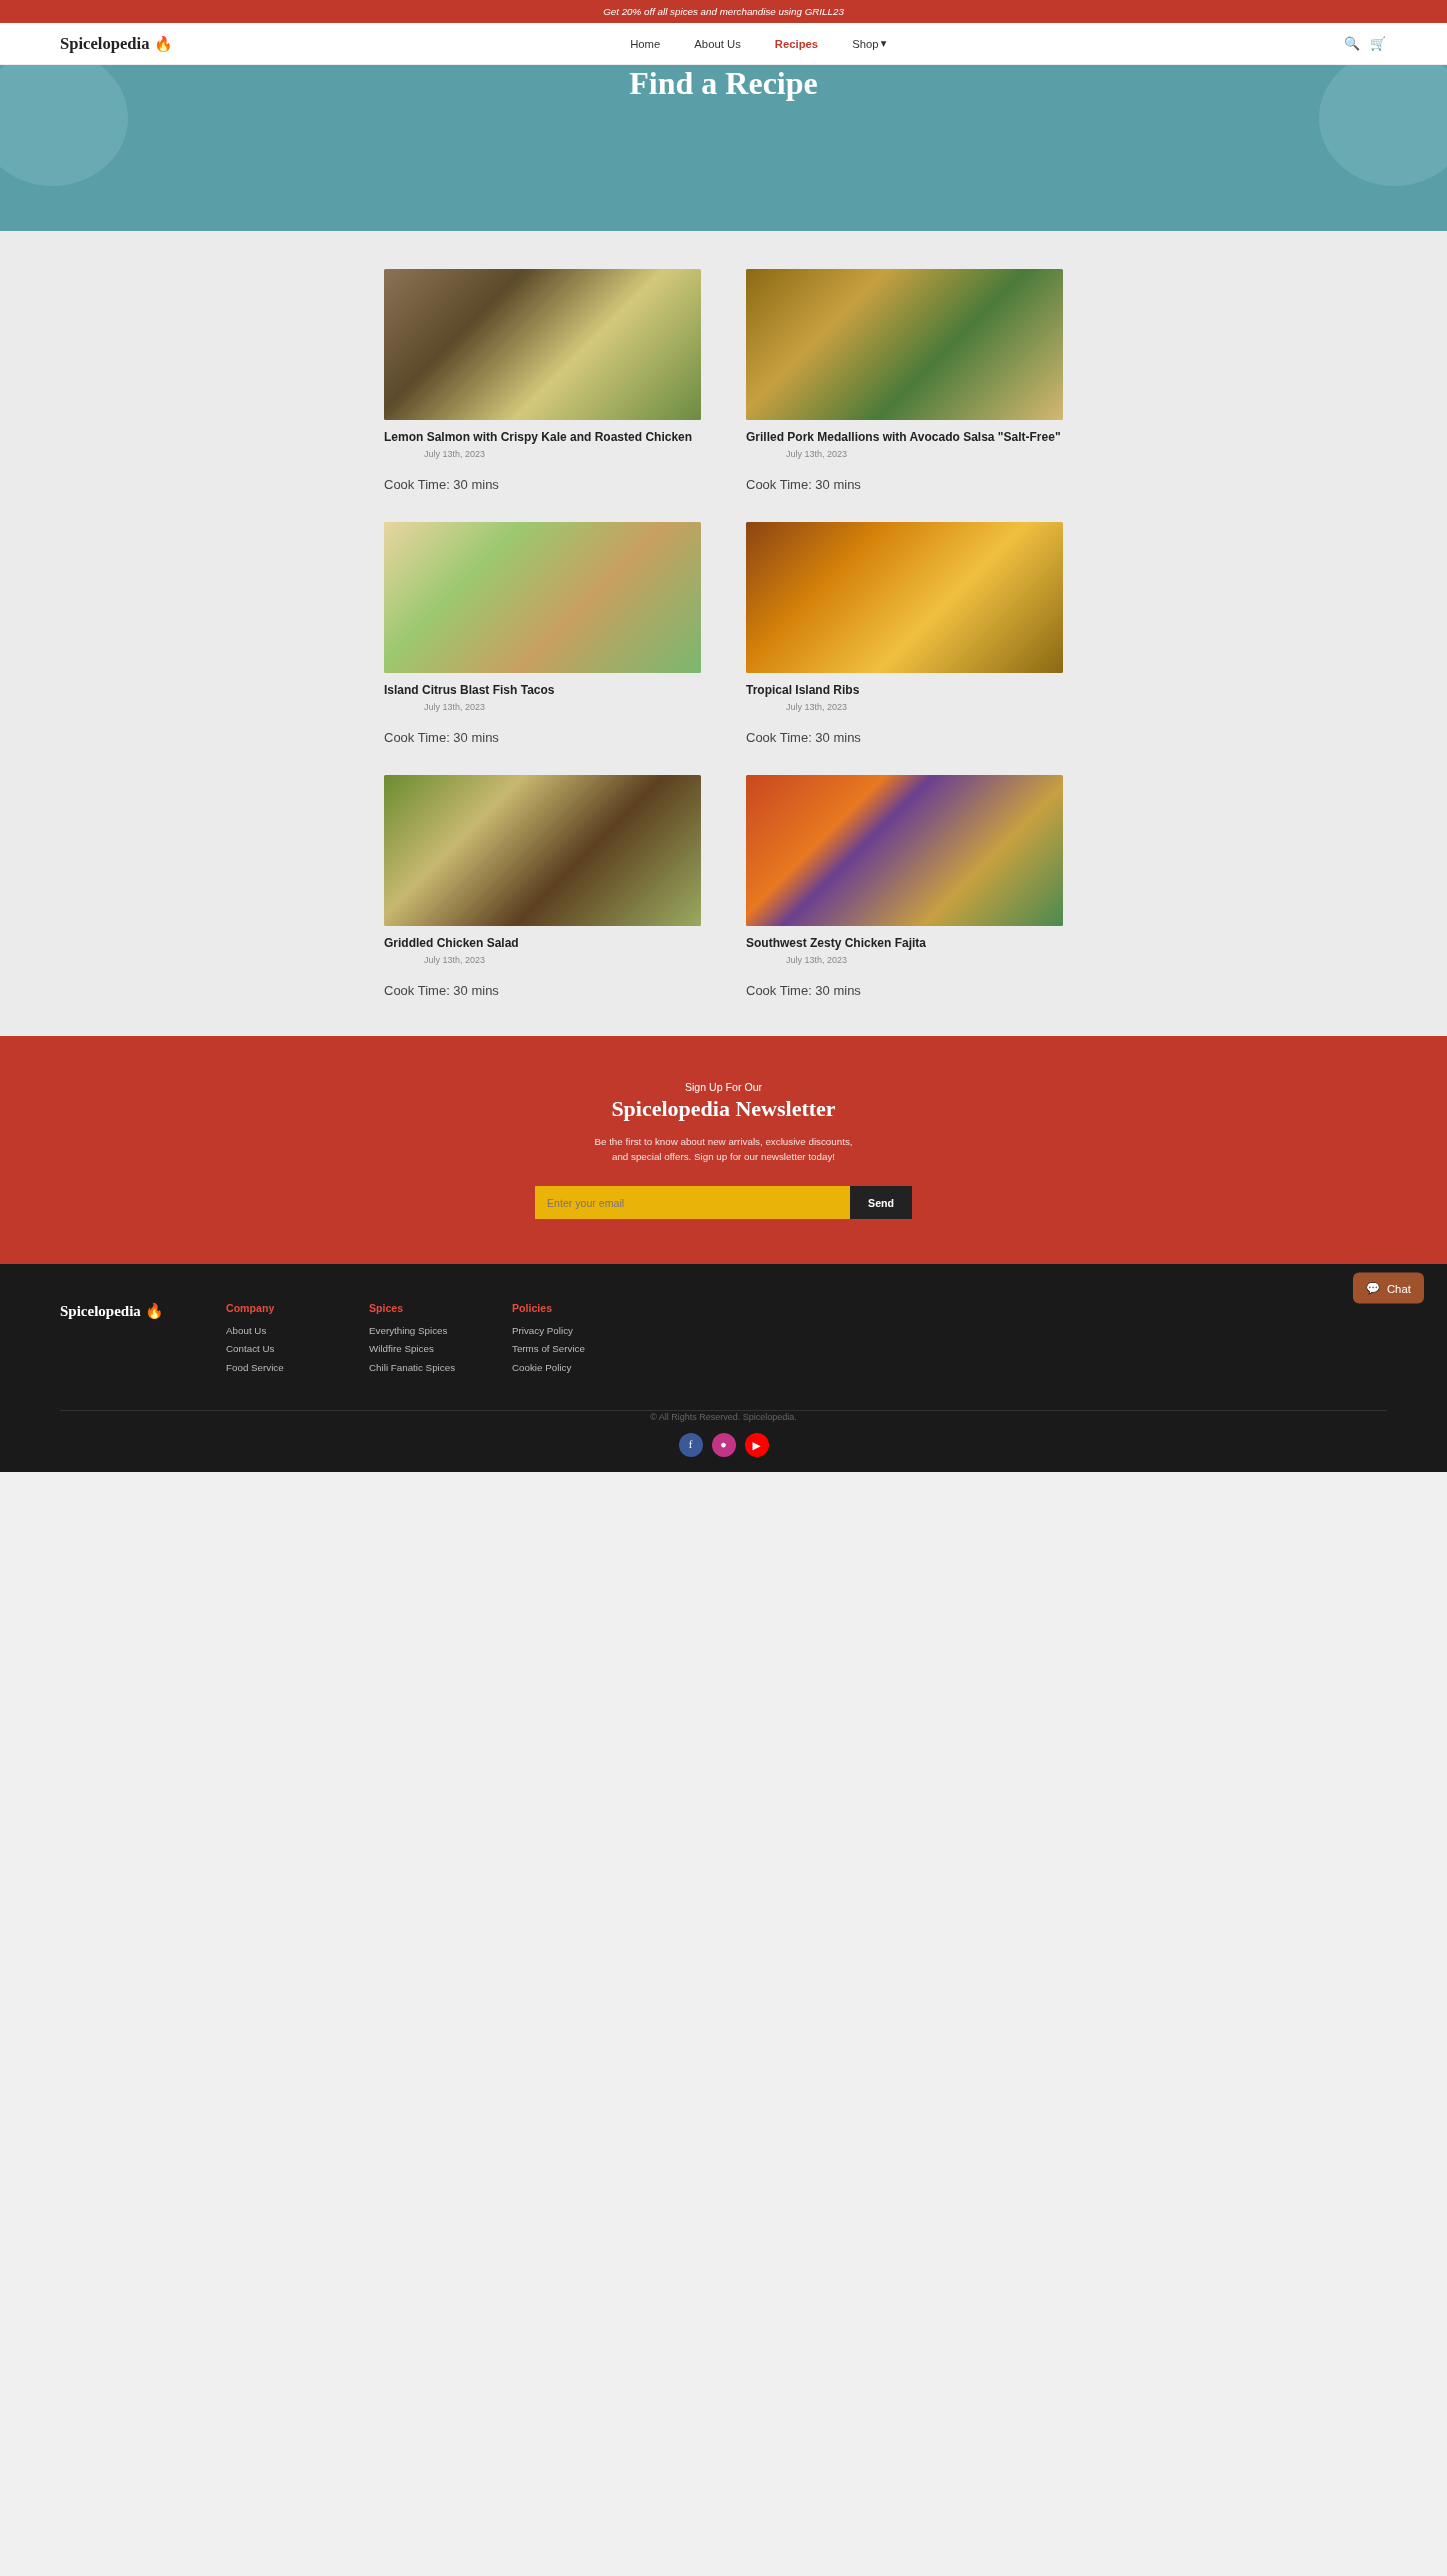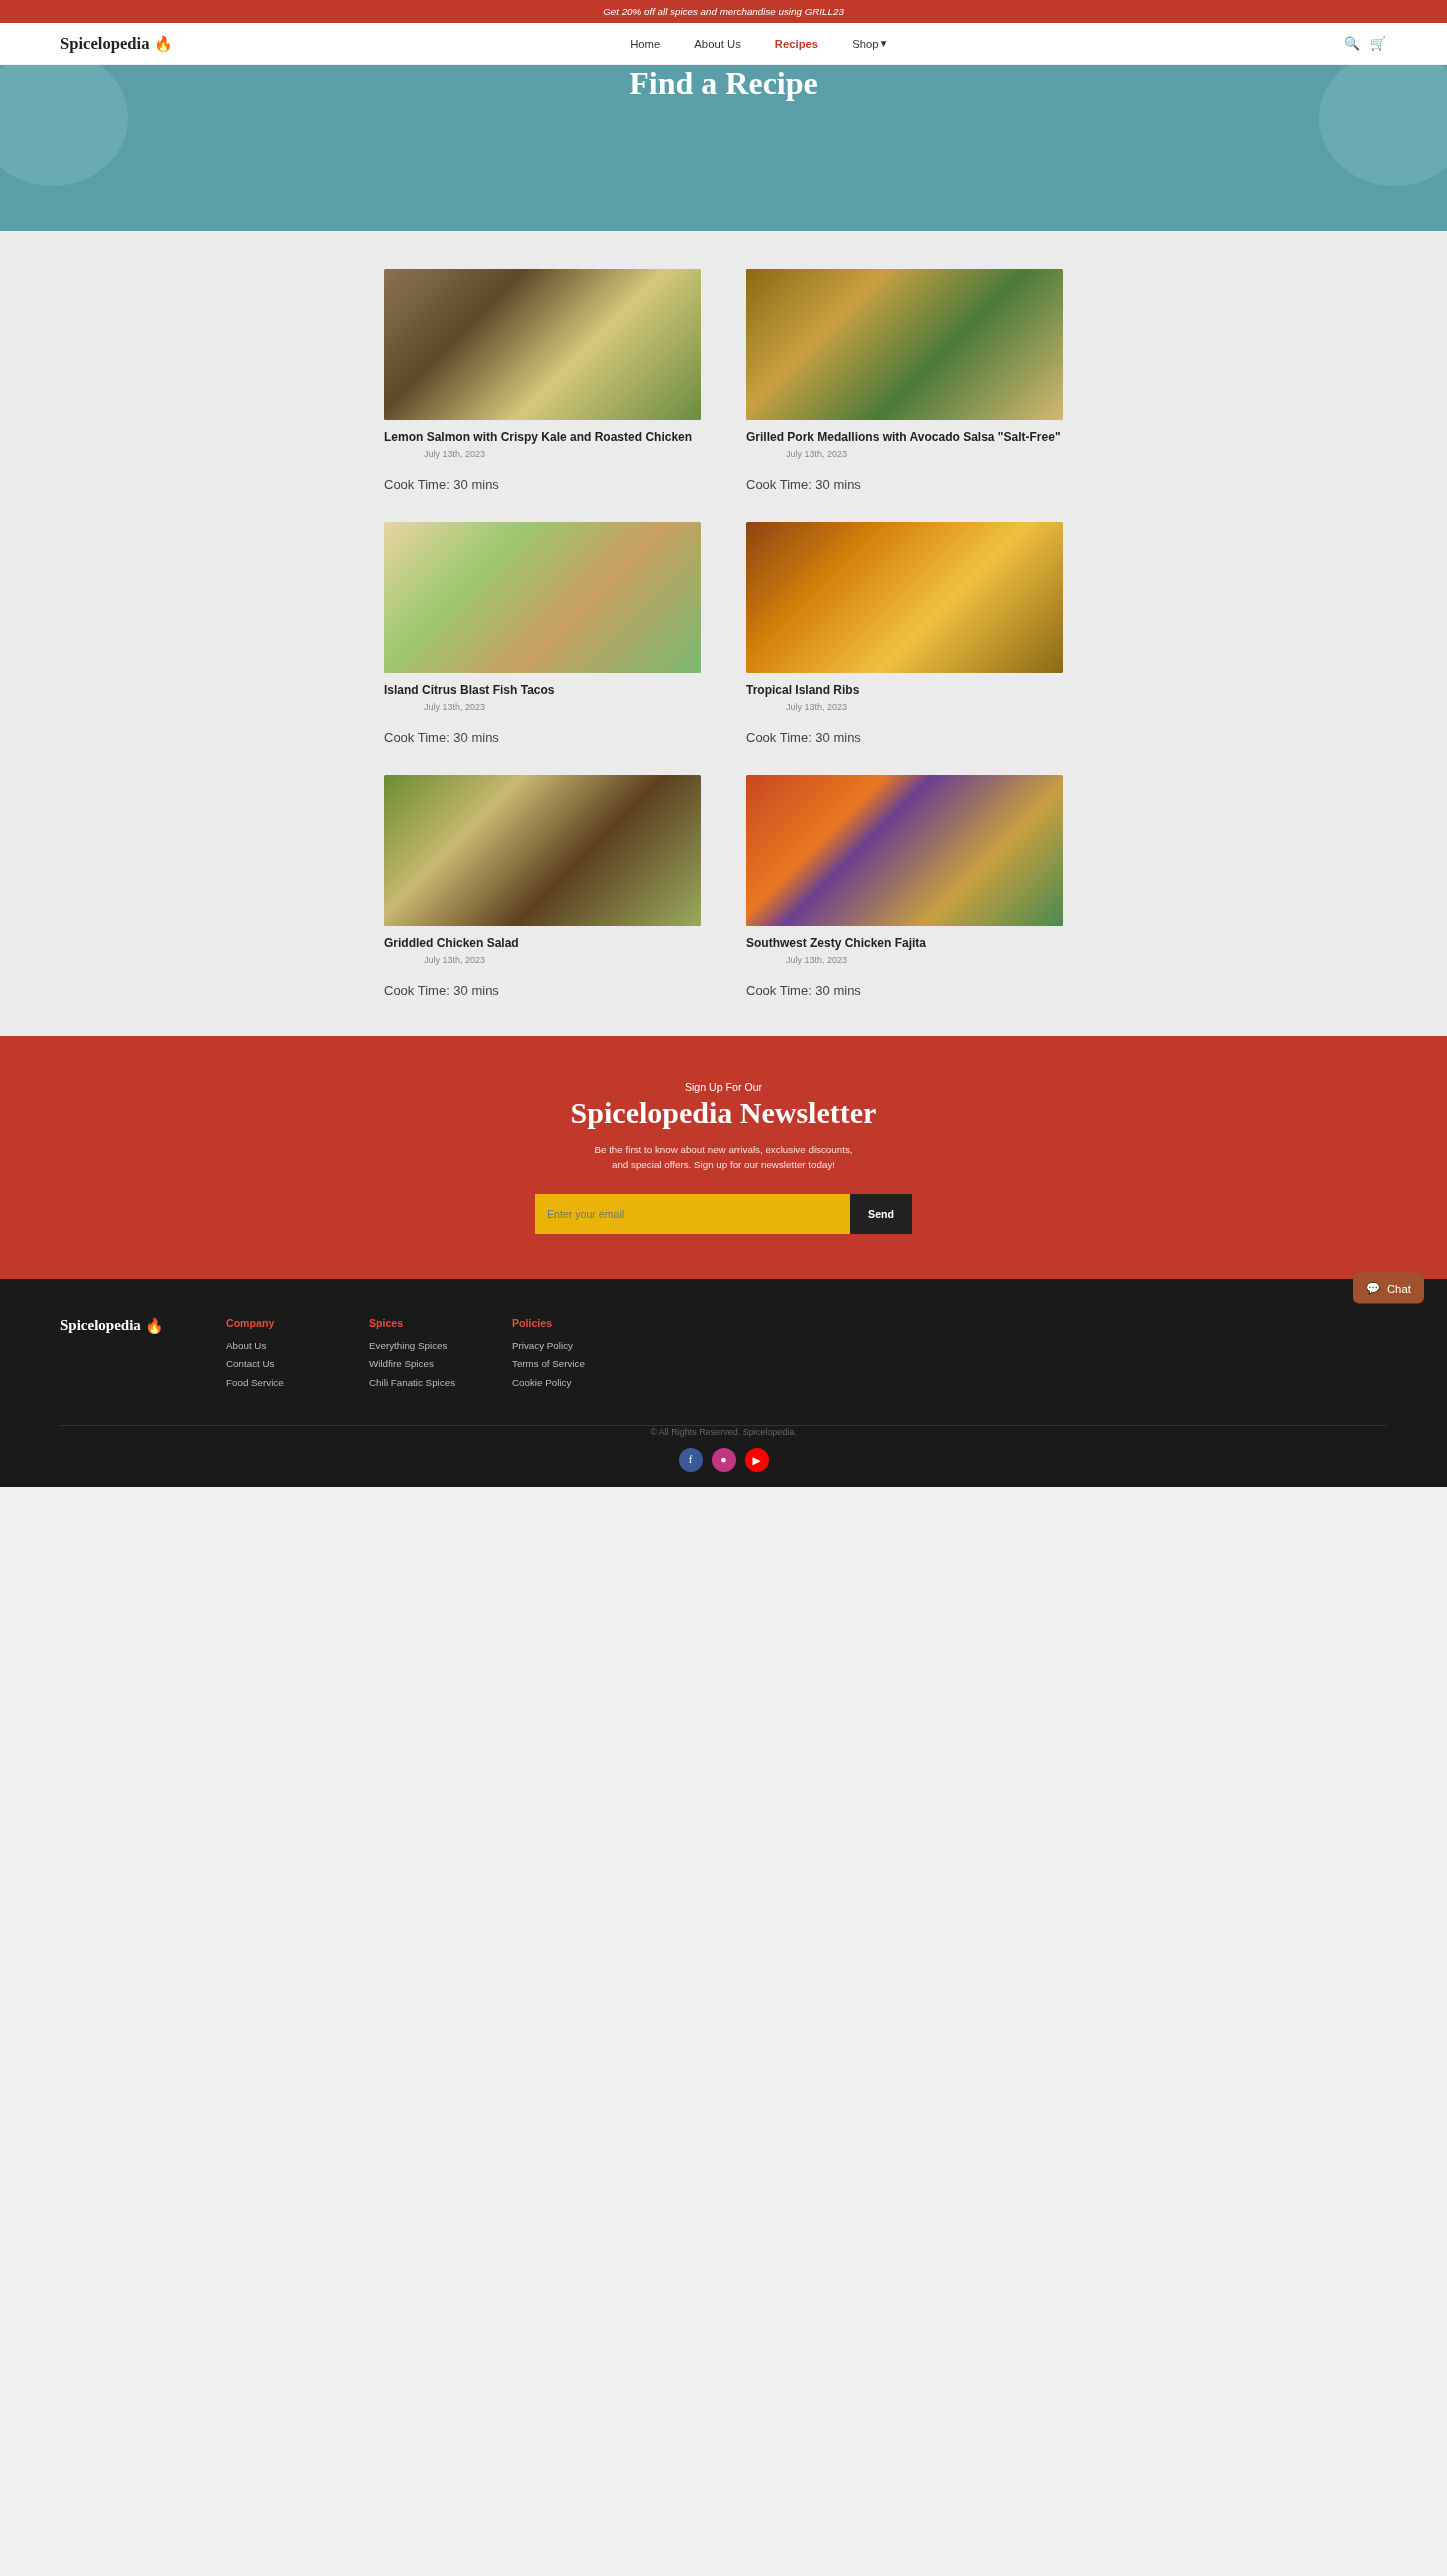--- a/index.html
+++ b/index.html
@@ -167,21 +167,21 @@
       text-align: center;
     }
     .newsletter-sub {
       color: #fff;
       font-size: 10.6px;
       font-family: Arial, sans-serif;
       margin-bottom: 3px;
     }
     .newsletter-title {
       color: #fff;
-      font-size: 30px;
+      font-size: 22px;
       font-weight: 700;
       font-family: Georgia, serif;
       margin-bottom: 12px;
     }
     .newsletter-desc {
       color: rgba(255,255,255,0.85);
       font-size: 9.8px;
       font-family: Arial, sans-serif;
       line-height: 1.6;
       max-width: 271px;
@@ -198,21 +198,21 @@
       padding: 10.6px 12px;
       border: none;
       font-size: 10.6px;
       background: #eab308;
       outline: none;
     }
     .newsletter-btn {
       background: #222;
       color: #fff;
       border: none;
-      padding: 14px 18px;
+      padding: 7px 18px;
       font-size: 10.6px;
       cursor: pointer;
       font-family: Arial, sans-serif;
       font-weight: 600;
     }
 
     
     .footer {
       background: #1a1a1a;
       padding: 38px 60px 15px;

